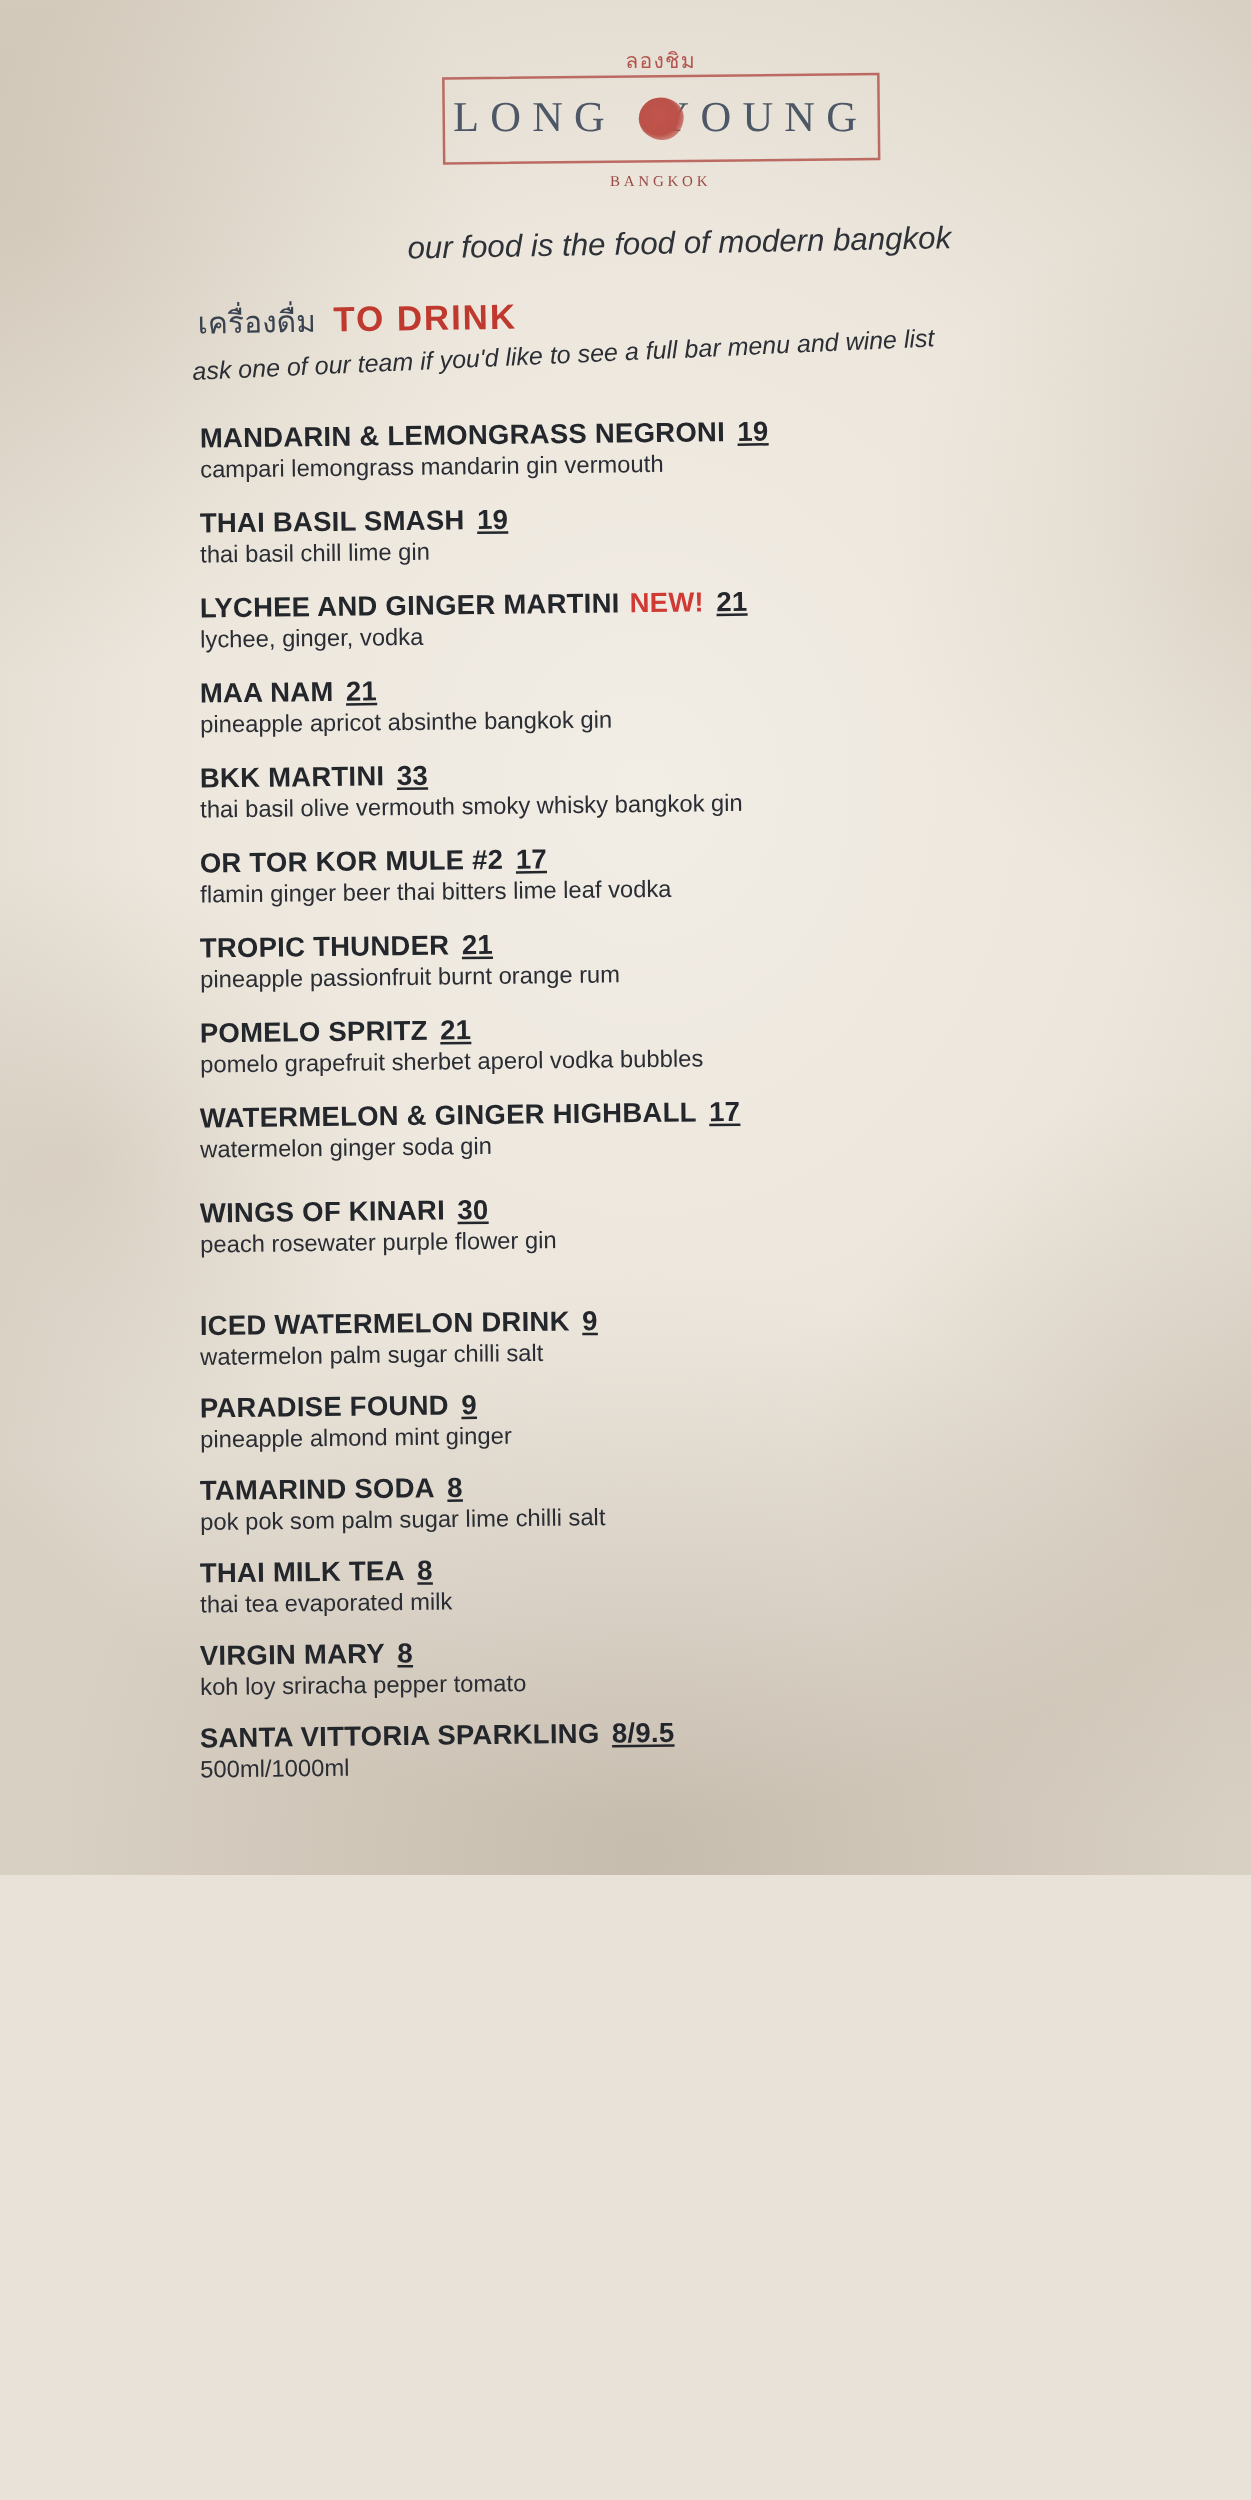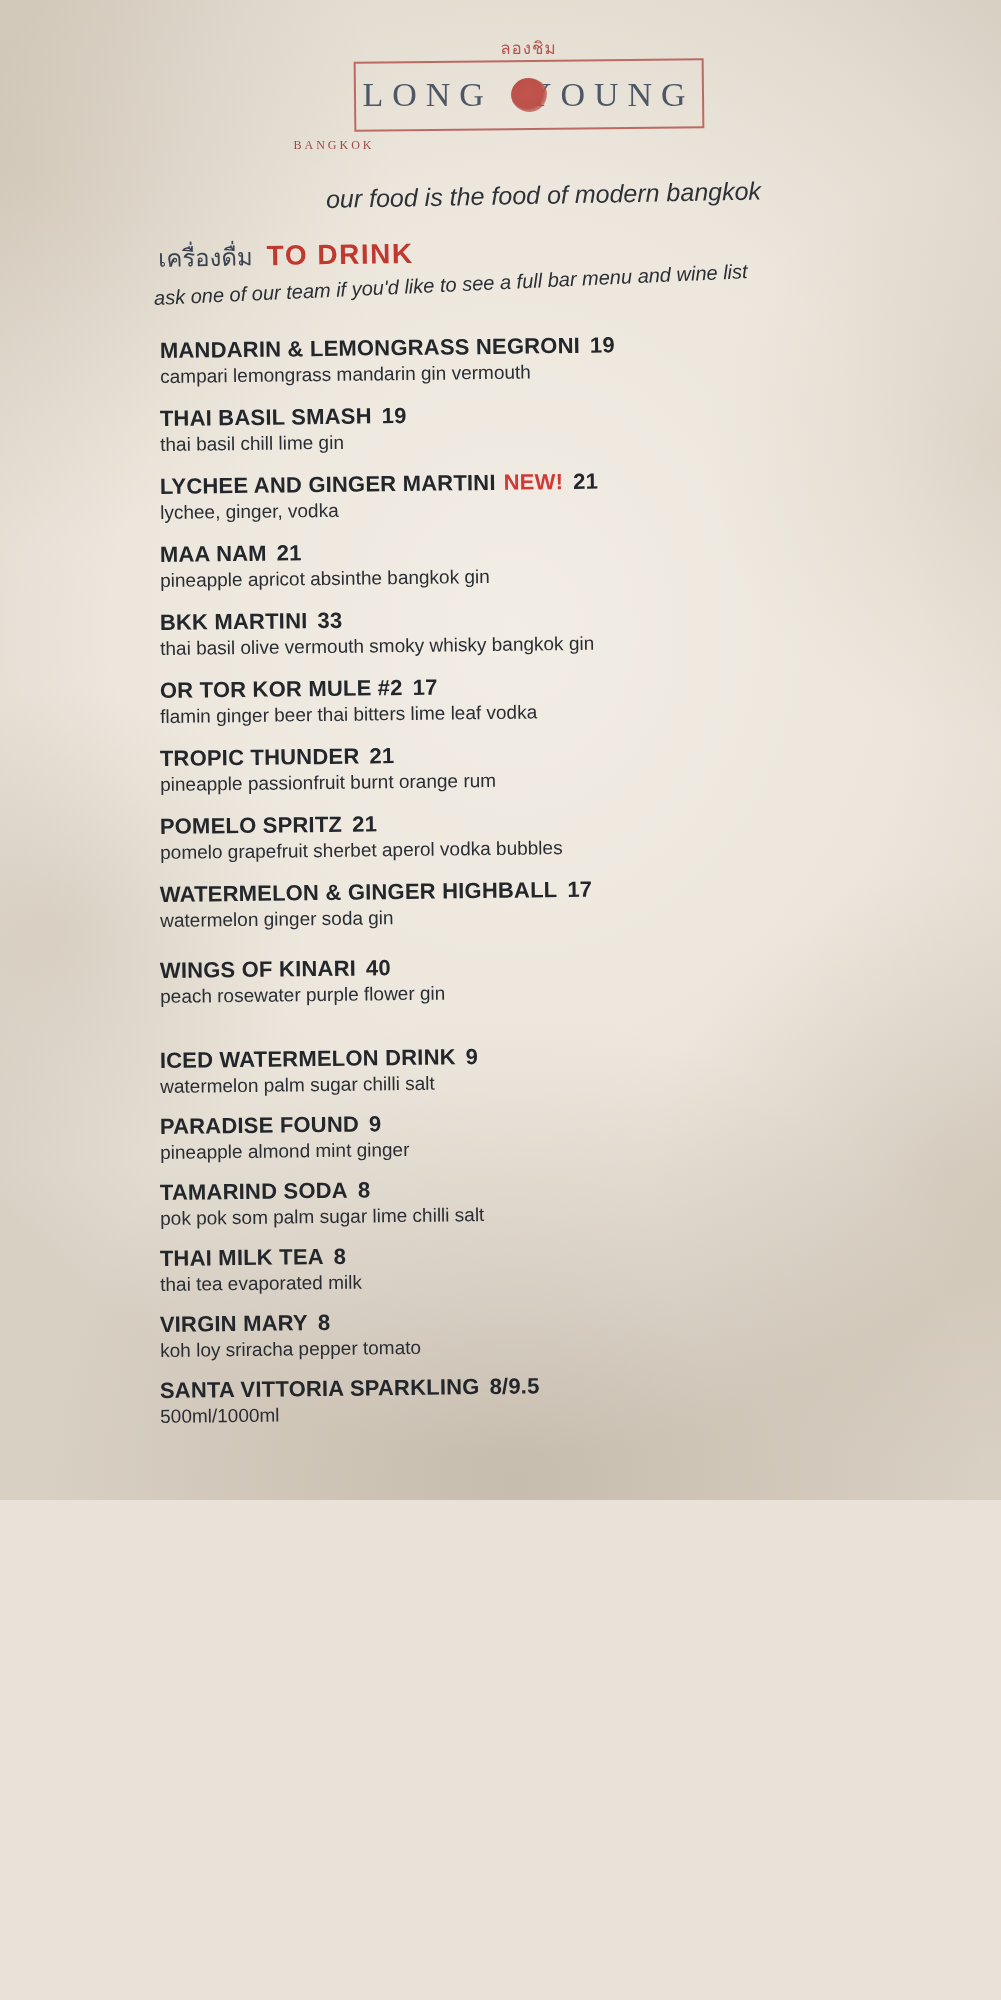--- a/index.html
+++ b/index.html
@@ -95,21 +95,21 @@
     width: 36px;
     height: 34px;
     margin-left: -18px;
     background: radial-gradient(ellipse at 45% 45%, #c2554d 0%, #bb5149 55%, rgba(187,81,73,0.55) 78%, rgba(187,81,73,0) 100%);
     border-radius: 48% 52% 46% 54% / 50% 46% 54% 50%;
   }
   .logo-sub {
     position: absolute;
     width: 100%;
     top: 116px;
-    text-align: left;
+    text-align: center;
     font-family: "Liberation Serif", serif;
     font-size: 12px;
     letter-spacing: 3px;
     color: #9c4a45;
   }
 
   
   .tagline {
     margin: 24px 0 0 0;
     text-align: center;
@@ -168,20 +168,21 @@
     font-family: "Liberation Sans", sans-serif;
     font-weight: bold;
     font-size: 22px;
     color: #23262b;
     letter-spacing: 0.2px;
     white-space: nowrap;
   }
   .item-title .price {
     margin-left: 10px;
     font-weight: bold;
+    text-decoration: underline;
   }
   .item-title .new-tag {
     color: #cf3b34;
     font-weight: bold;
     margin-left: 8px;
     margin-top: 21px;
   }
   .item-desc {
     margin-top: 2px;
     font-family: "Liberation Sans", sans-serif;
@@ -282,21 +283,21 @@
 
       <div class="item">
         <div class="item-title">
           <span>WATERMELON &amp; GINGER HIGHBALL</span><span class="price">17</span>
         </div>
         <div class="item-desc">watermelon ginger soda gin</div>
       </div>
 
       <div class="item gap-top">
         <div class="item-title">
-          <span>WINGS OF KINARI</span><span class="price">40</span>
+          <span>WINGS OF KINARI</span><span class="price">30</span>
         </div>
         <div class="item-desc">peach rosewater purple flower gin</div>
       </div>
     </div>
 
 
     <div class="menu block-soft">
       <div class="item">
         <div class="item-title">
           <span>ICED WATERMELON DRINK</span><span class="price">9</span>

